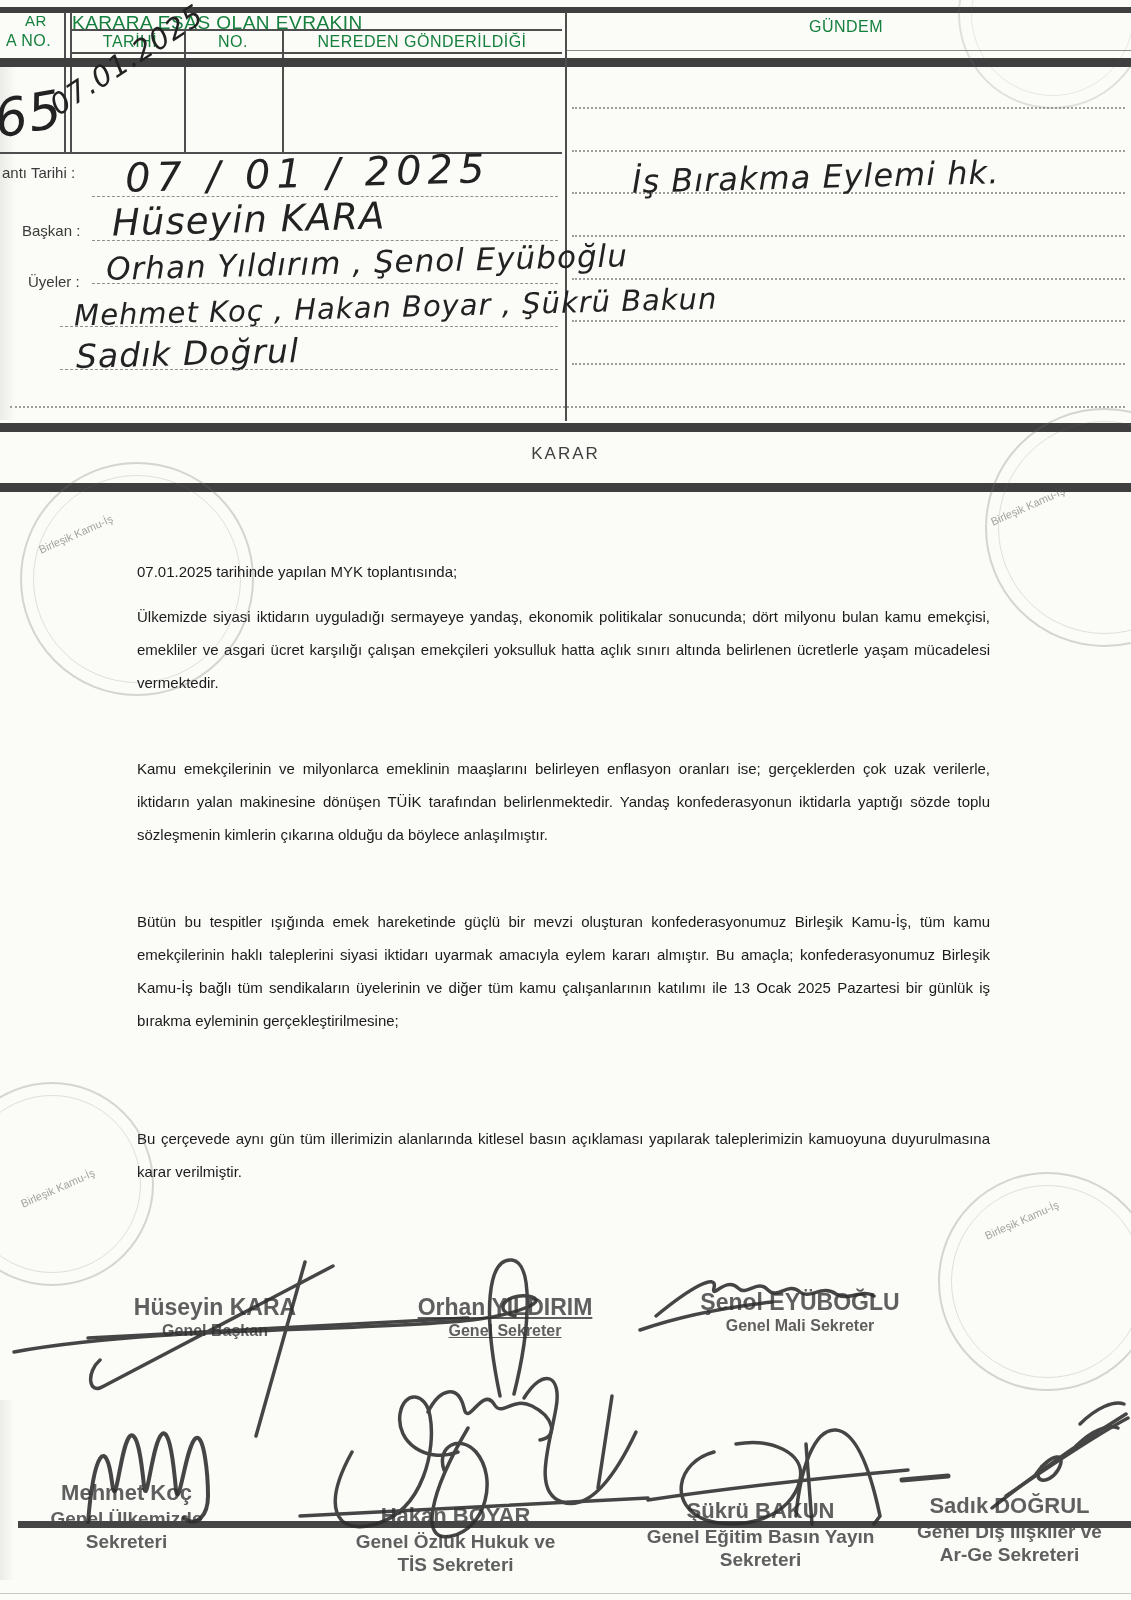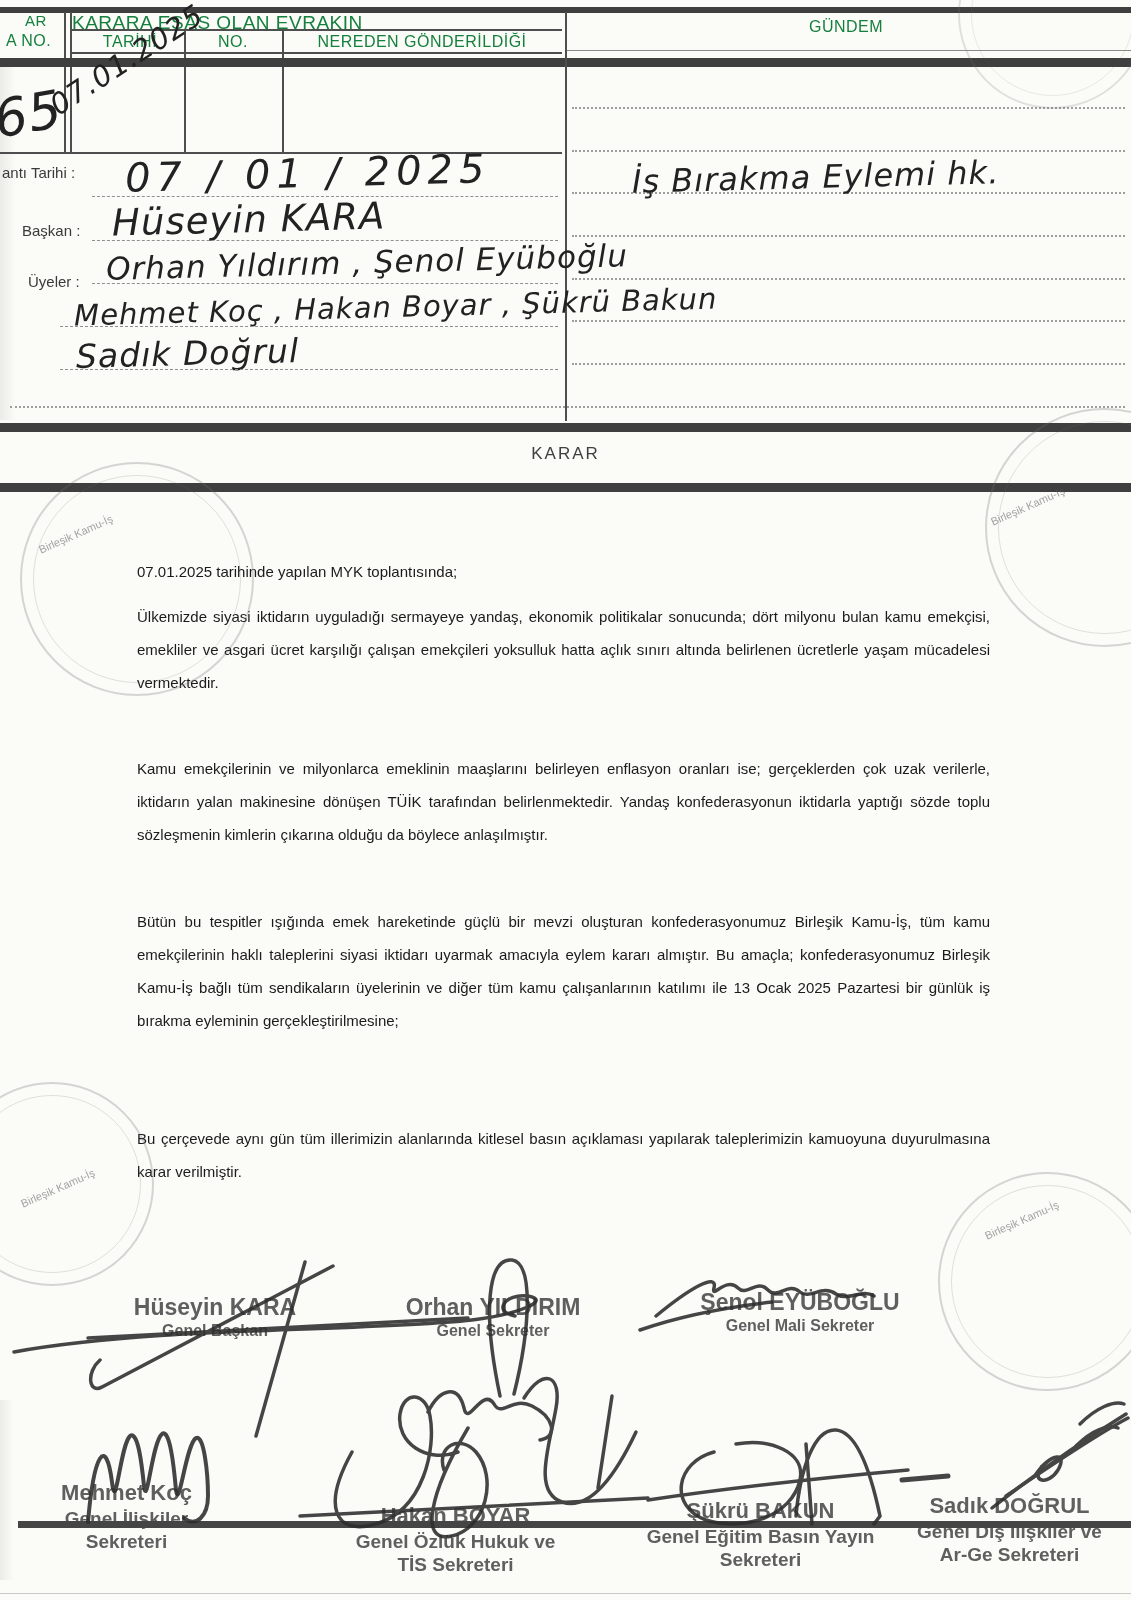--- a/index.html
+++ b/index.html
@@ -139,31 +139,31 @@
   <div class="seal-text" style="left:982px;top:1214px;">Birleşik Kamu-İş</div>
 
   <div class="seal" style="left:958px;top:-80px;width:185px;height:185px;opacity:.7;">
       <div class="inner"></div>
     </div>
 
   <div class="sig-stamp" style="left:70px;top:1293px;width:290px;">
     <div class="nm">Hüseyin KARA</div>
     <div class="tl">Genel Başkan</div>
   </div>
-  <div class="sig-stamp" style="left:348px;top:1293px;width:290px;">
+  <div class="sig-stamp" style="left:360px;top:1293px;width:290px;text-decoration:underline;">
     <div class="nm">Orhan YILDIRIM</div>
     <div class="tl">Genel Sekreter</div>
   </div>
   <div class="sig-stamp" style="left:650px;top:1288px;width:300px;">
     <div class="nm">Şenol EYÜBOĞLU</div>
     <div class="tl">Genel Mali Sekreter</div>
   </div>
   <div class="sig-stamp small" style="left:14px;top:1480px;width:225px;">
     <div class="nm">Mehmet Koç</div>
-    <div class="tl">Genel İlişkiler</div>
+    <div class="tl">Genel Ülkemizde</div>
     <div class="tl">Sekreteri</div>
   </div>
   <div class="sig-stamp small" style="left:318px;top:1503px;width:275px;">
     <div class="nm">Hakan BOYAR</div>
     <div class="tl">Genel Özlük Hukuk ve</div>
     <div class="tl">TİS Sekreteri</div>
   </div>
   <div class="sig-stamp small" style="left:628px;top:1498px;width:265px;">
     <div class="nm">Şükrü BAKUN</div>
     <div class="tl">Genel Eğitim Basın Yayın</div>

